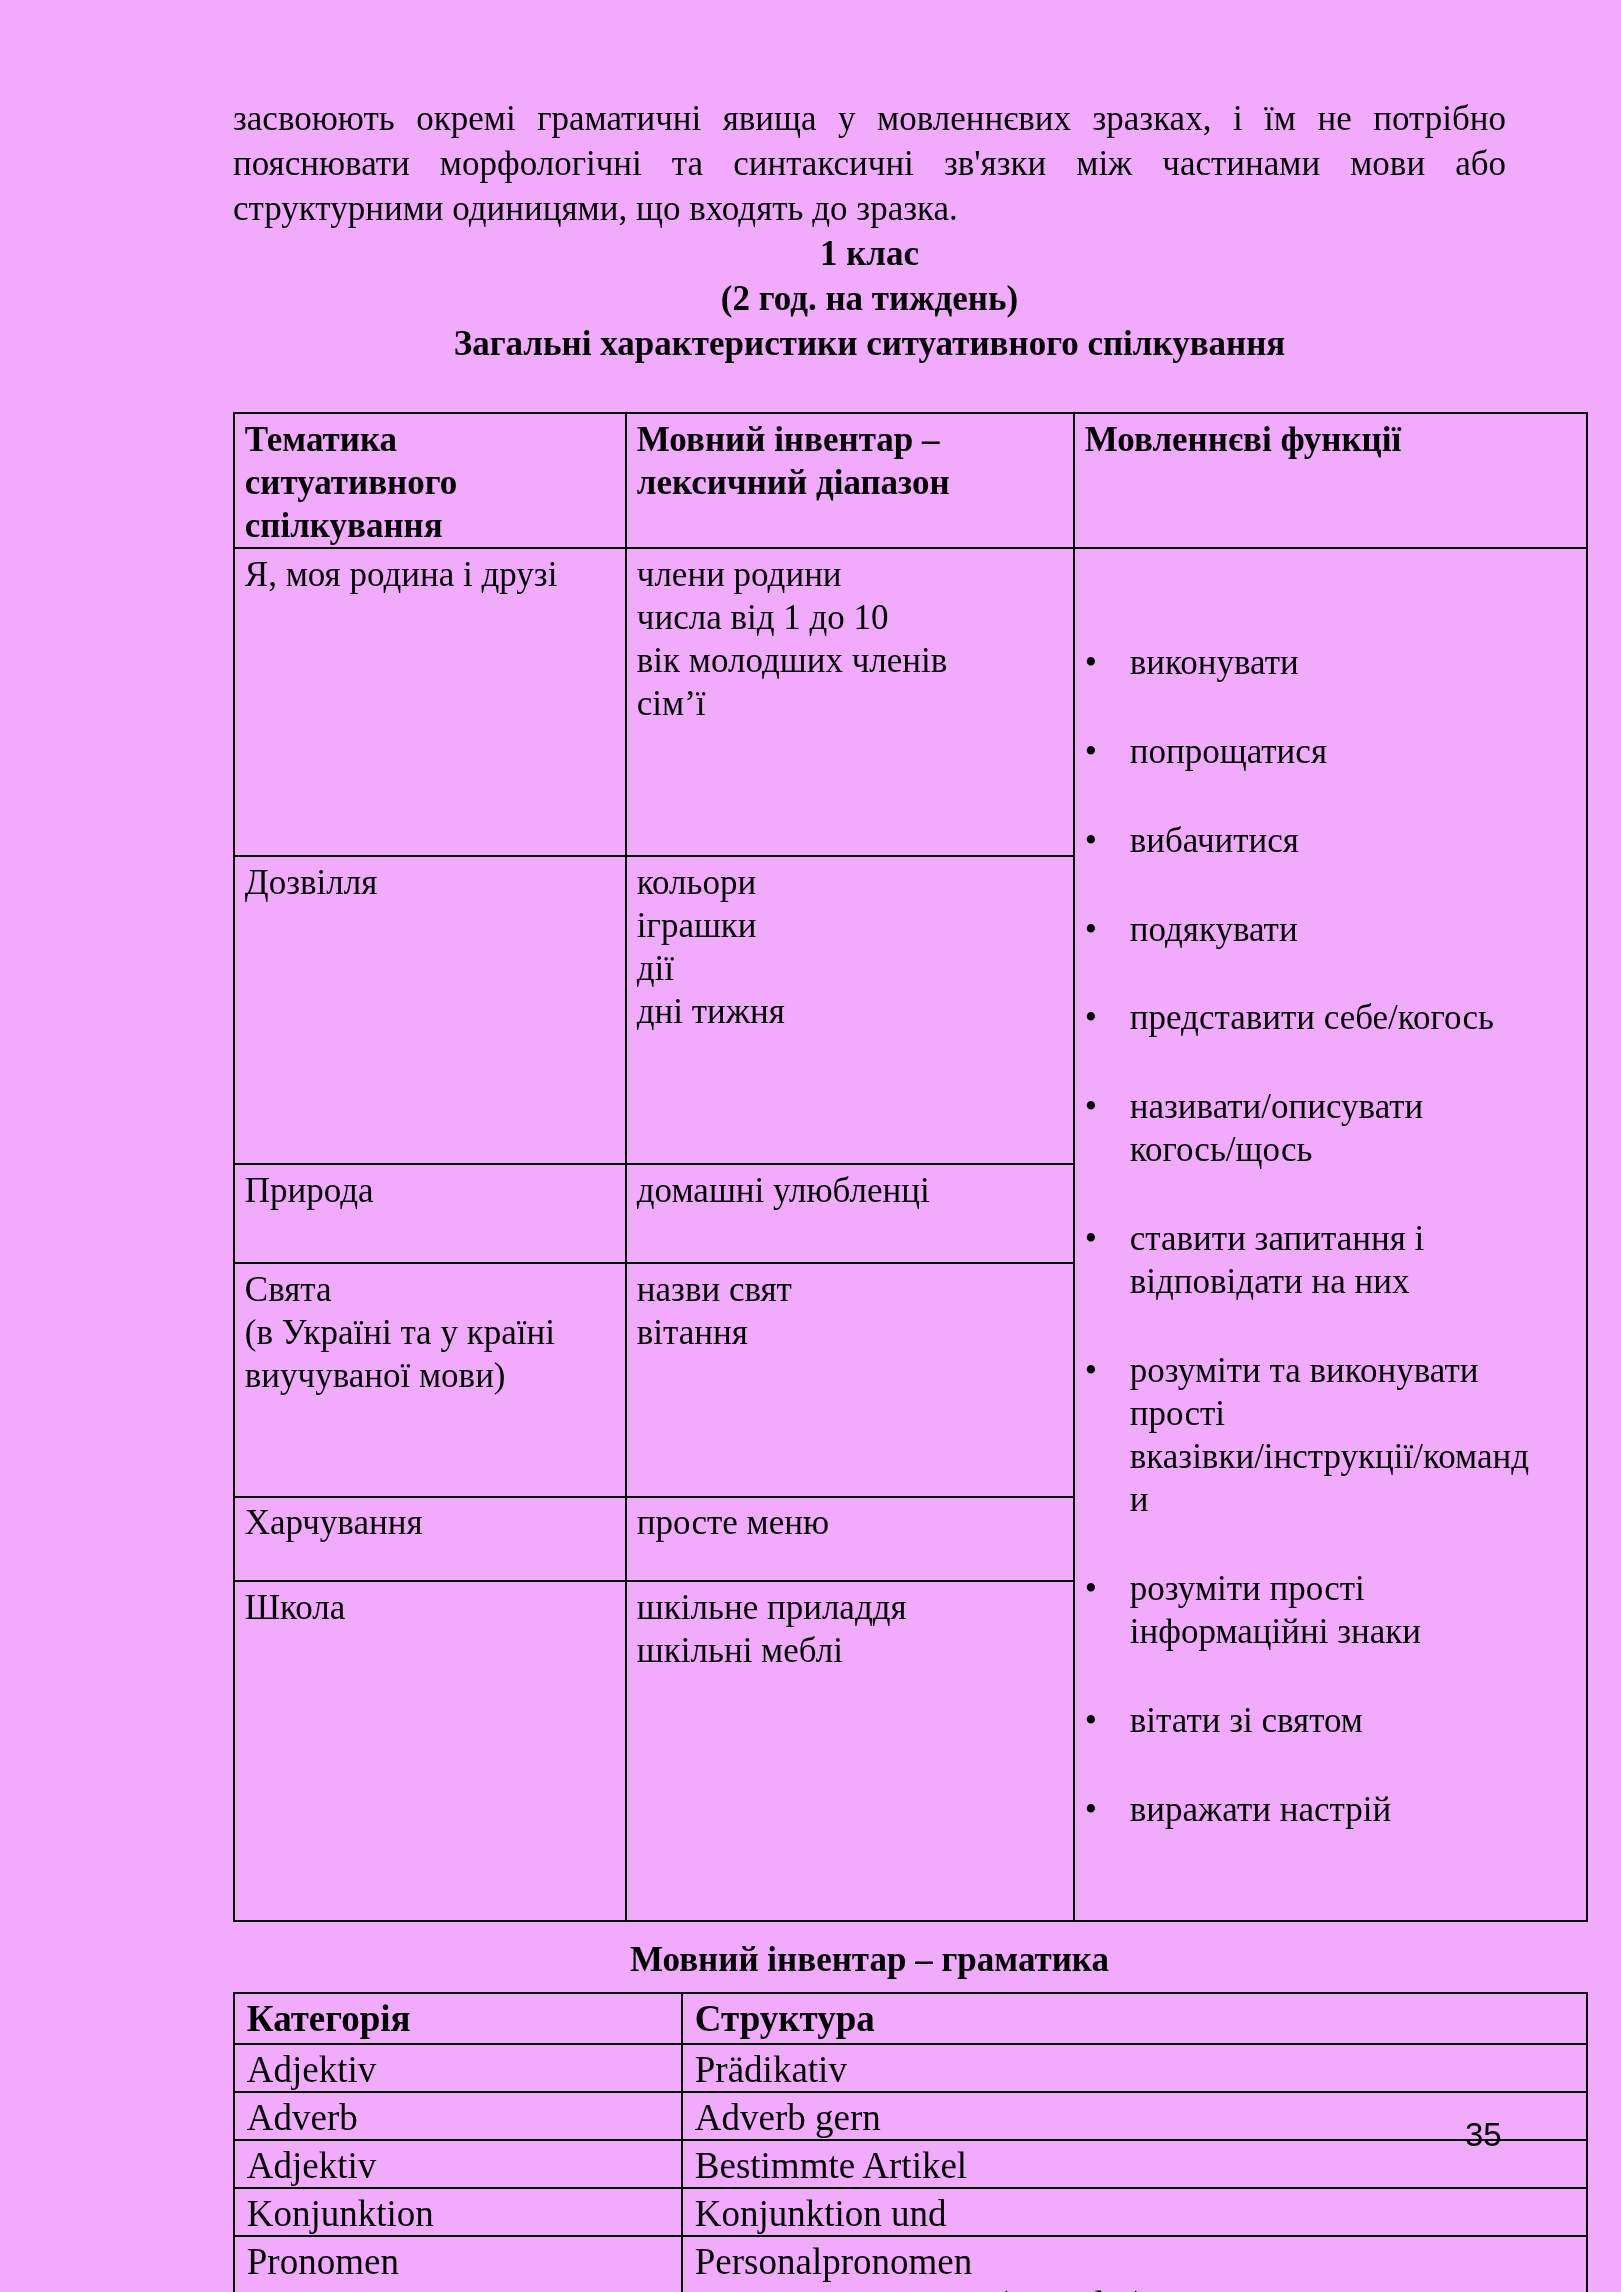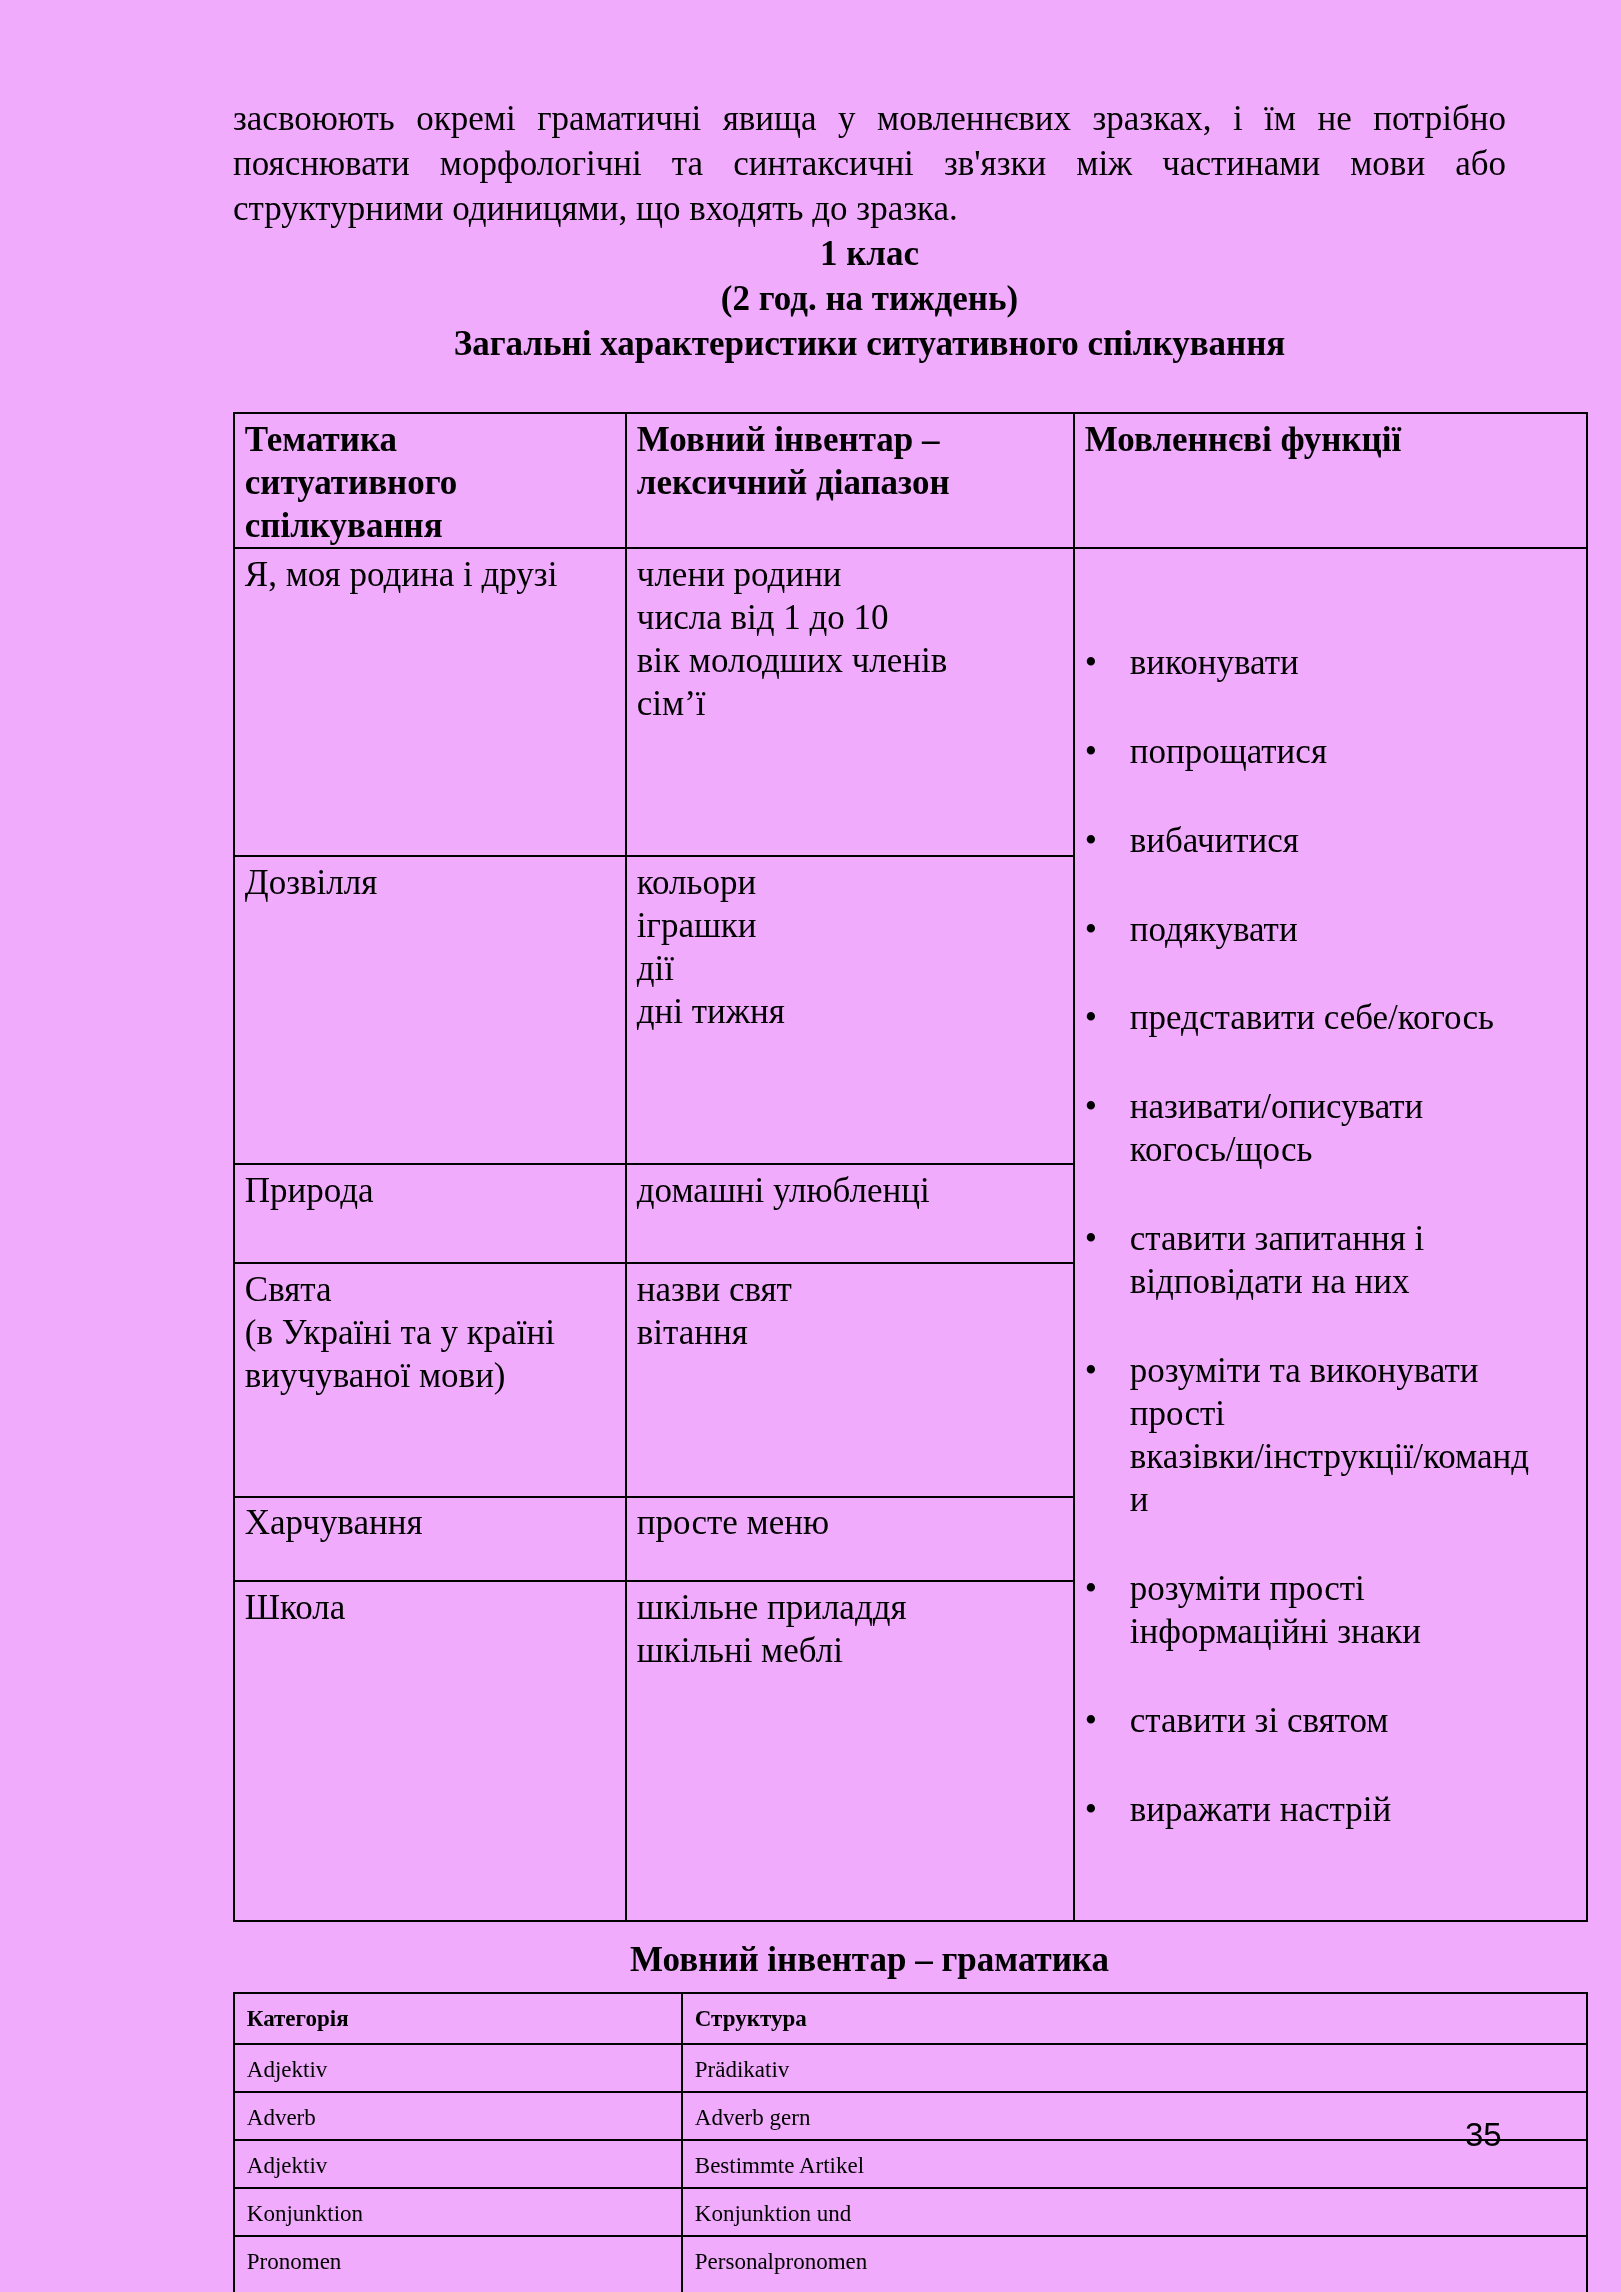--- a/index.html
+++ b/index.html
@@ -44,21 +44,21 @@
   .fn-cell{padding:5.9px 5.9px 0 5.9px !important;}
   .fn-list{list-style:none;margin:0;padding:0;}
   .fn-list li{display:flex;align-items:flex-start;margin:0 0 2.9px 0;}
   .blt{flex:none;width:45px;padding-left:3.9px;}
   .fn-text{flex:1;white-space:pre-line;}
   .h2{margin:15.7px 0 9.8px 0;}
   .t2{width:1353px;border:2.9px solid #000;}
   .t2 th,.t2 td{
     border:2px solid #000;
     vertical-align:top;text-align:left;
-    font-size:23px;line-height:43px;
+    font-size:37px;line-height:43px;
     padding:2.9px 9.8px 0 11.8px;
     white-space:pre-line;
     font-weight:normal;
   }
   .t2 th{font-weight:bold;}
   .t2 tr.hdr{height:51px;}
   .t2 tr.s{height:46px;}
   .t2 tr.d{height:92px;}
   .pagenum{
     position:absolute;left:1465px;top:2115px;
@@ -109,21 +109,21 @@
             <li><span class="blt">•</span><span class="fn-text">називати/описувати
 когось/щось</span></li>
             <li><span class="blt">•</span><span class="fn-text">ставити запитання і
 відповідати на них</span></li>
             <li><span class="blt">•</span><span class="fn-text">розуміти та виконувати
 прості
 вказівки/інструкції/команд
 и</span></li>
             <li><span class="blt">•</span><span class="fn-text">розуміти прості
 інформаційні знаки</span></li>
-            <li><span class="blt">•</span><span class="fn-text">ставити зі святом</span></li>
+            <li><span class="blt">•</span><span class="fn-text">вітати зі святом</span></li>
             <li><span class="blt">•</span><span class="fn-text">виражати настрій</span></li>
           </ul>
         </td>
       </tr>
       <tr class="r1">
         <td>Дозвілля</td>
         <td>кольори
 іграшки
 дії
 дні тижня</td>

